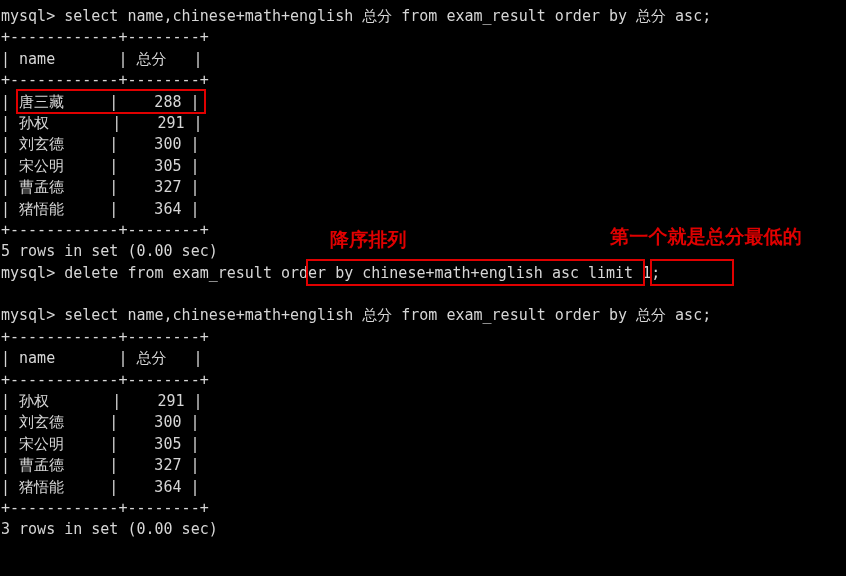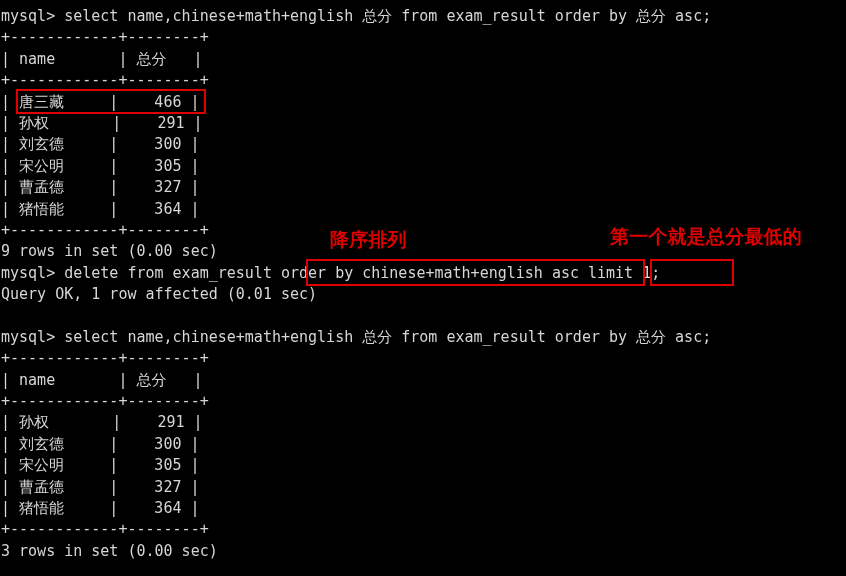--- a/index.html
+++ b/index.html
@@ -58,30 +58,29 @@
 </style>
 </head>
 <body>
 
 <div id="terminal">
 
   <div class="line">mysql&gt; select name,chinese+math+english 总分 from exam_result order by 总分 asc;</div>
   <div class="line">+------------+--------+</div>
   <div class="line">| name       | 总分   |</div>
   <div class="line">+------------+--------+</div>
-  <div class="line">| 唐三藏     |    466 |</div>
+  <div class="line">| 唐三藏     |    288 |</div>
   <div class="line">| 孙权       |    291 |</div>
   <div class="line">| 刘玄德     |    300 |</div>
   <div class="line">| 宋公明     |    305 |</div>
   <div class="line">| 曹孟德     |    327 |</div>
   <div class="line">| 猪悟能     |    364 |</div>
   <div class="line">+------------+--------+</div>
-  <div class="line">9 rows in set (0.00 sec)</div>
+  <div class="line">5 rows in set (0.00 sec)</div>
   <div class="line">mysql&gt; delete from exam_result order by chinese+math+english asc limit 1;</div>
-  <div class="line">Query OK, 1 row affected (0.01 sec)</div>
   <div class="line blank"></div>
   <div class="line">mysql&gt; select name,chinese+math+english 总分 from exam_result order by 总分 asc;</div>
   <div class="line">+------------+--------+</div>
   <div class="line">| name       | 总分   |</div>
   <div class="line">+------------+--------+</div>
   <div class="line">| 孙权       |    291 |</div>
   <div class="line">| 刘玄德     |    300 |</div>
   <div class="line">| 宋公明     |    305 |</div>
   <div class="line">| 曹孟德     |    327 |</div>
   <div class="line">| 猪悟能     |    364 |</div>

